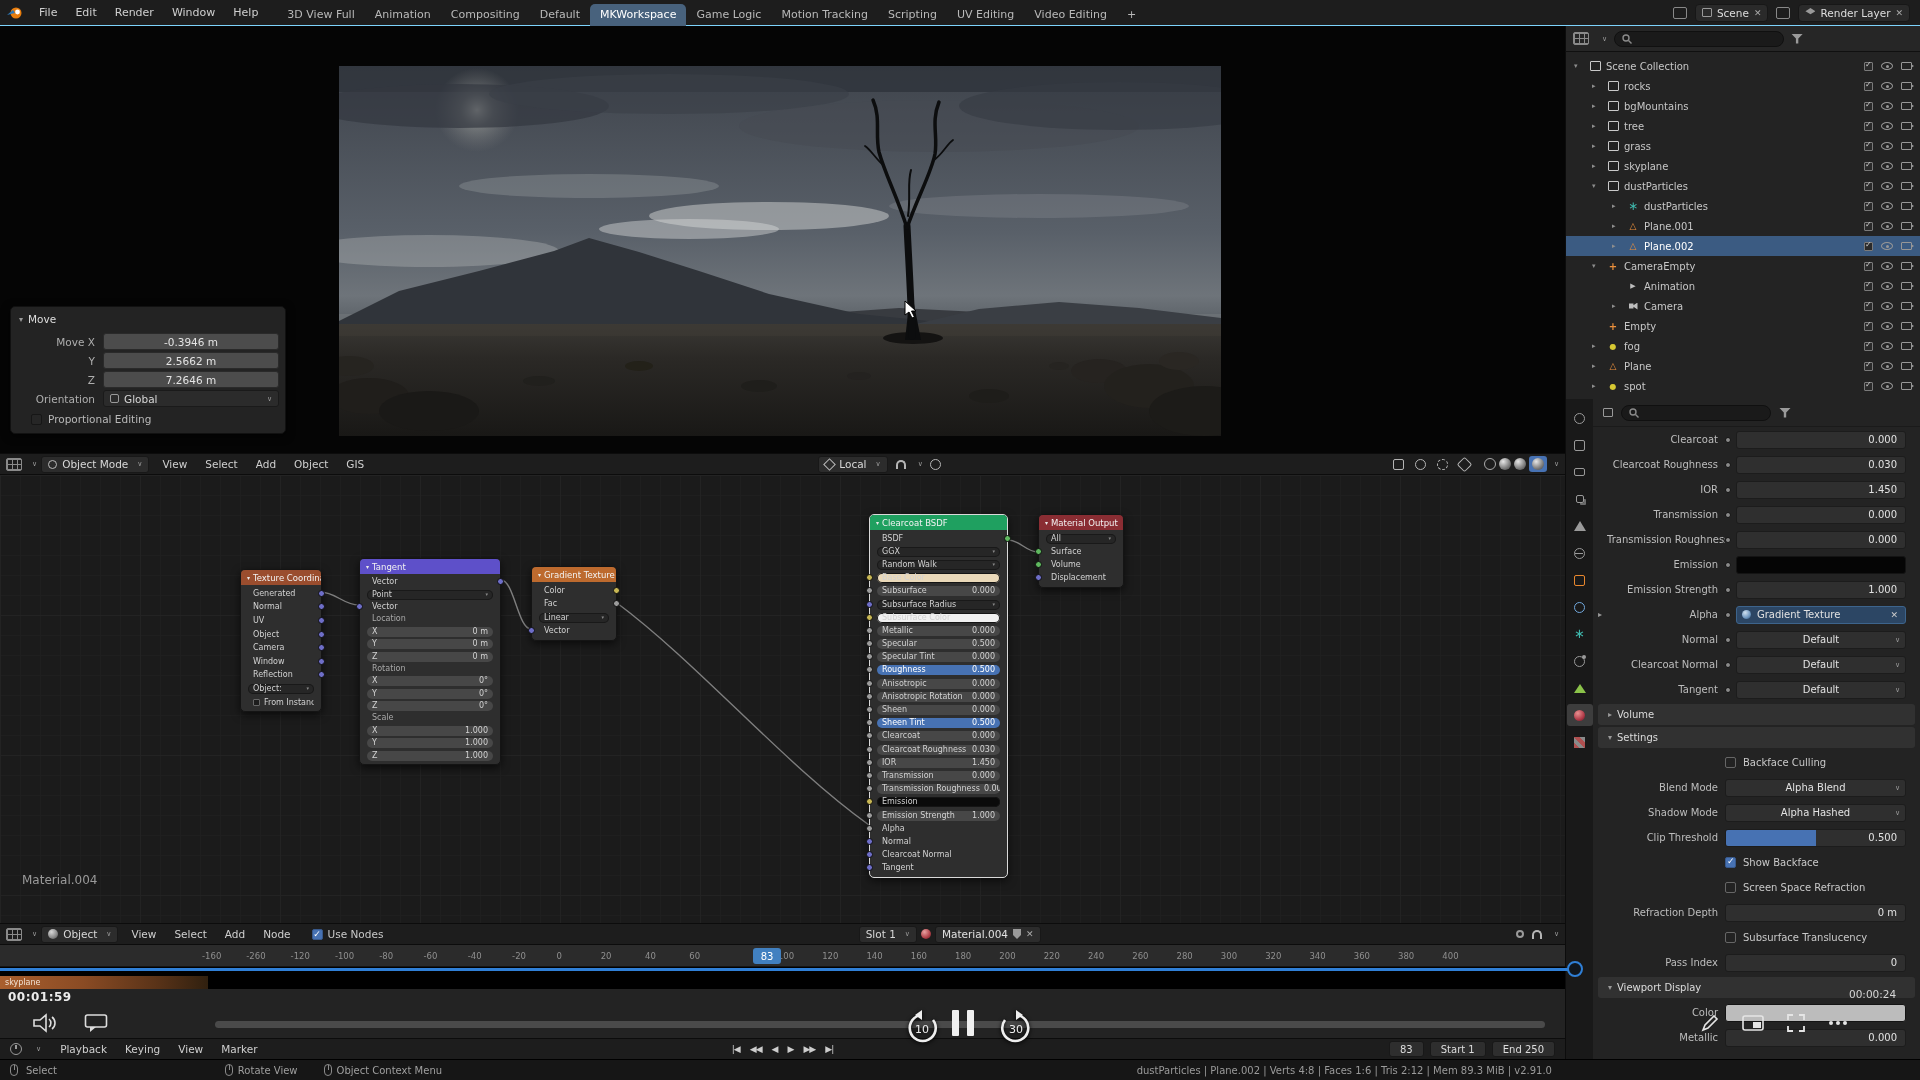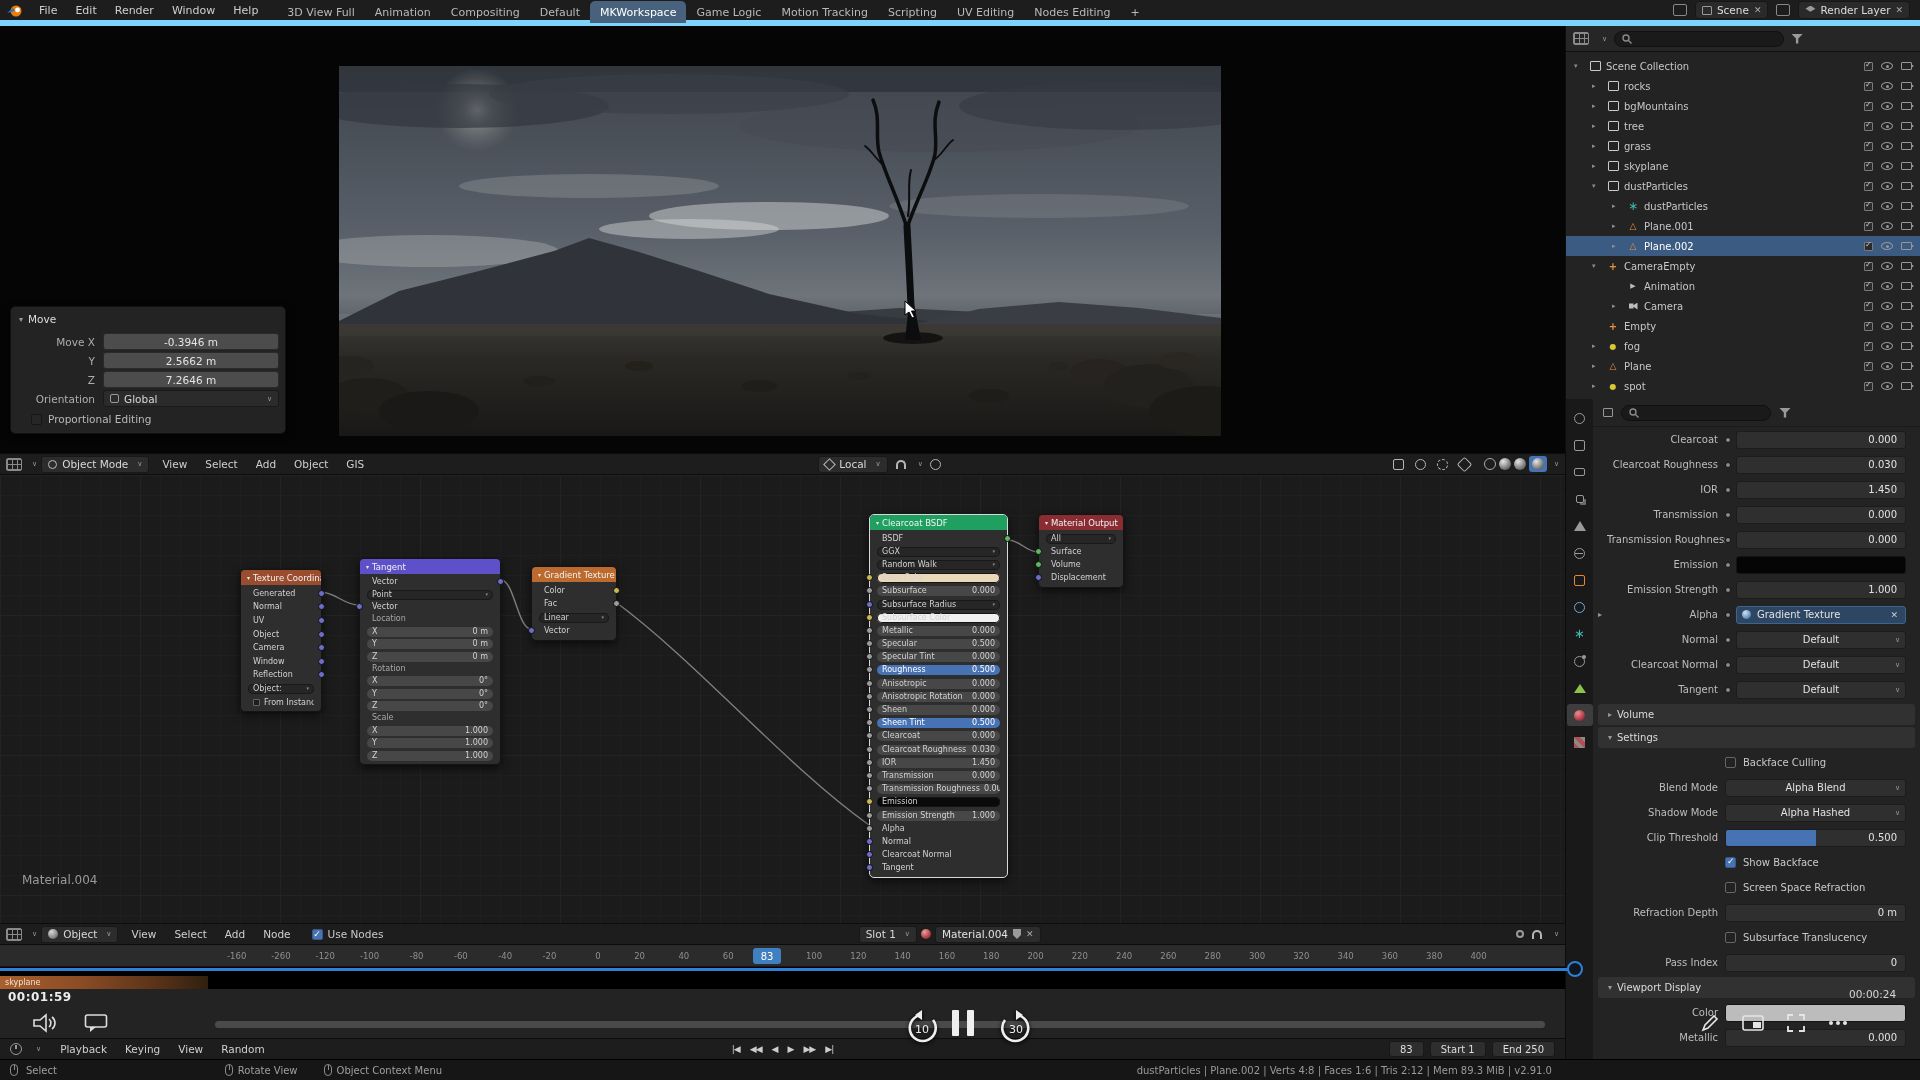--- a/index.html
+++ b/index.html
@@ -3,21 +3,21 @@
 <meta charset="utf-8">
 <style>
 *{box-sizing:border-box;margin:0;padding:0}
 html,body{width:1920px;height:1080px;background:#000;overflow:hidden;
   font-family:"DejaVu Sans",sans-serif;color:#c5c5c5}
 #root{position:relative;width:1920px;height:1080px}
 .chev{font-size:7px;color:#999;margin-left:4px}
 
 
 #topbar{position:absolute;left:0;top:0;width:1920px;height:26px;background:#1d1d1d;
-  border-bottom:6px solid #7dd3fc;display:flex;align-items:center;font-size:11px}
+  border-bottom:1px solid #7dd3fc;display:flex;align-items:center;font-size:11px}
 .tb-left{display:flex;align-items:center;padding-left:6px;gap:2px}
 .blender-logo{width:18px;height:13px;display:inline-block;margin-right:4px}
 .tb-menus{display:flex}
 .menu{padding:0 9px;color:#cfcfcf;cursor:default}
 .tb-tabs{display:flex;align-items:flex-end;height:26px;margin-left:10px}
 .tab{height:22px;display:flex;align-items:center;padding:0 10px;color:#b9b9b9;
   border-radius:5px 5px 0 0;font-size:11px}
 .tab.active{background:#48627d;color:#fff}
 .tb-right{margin-left:auto;display:flex;align-items:center;gap:8px;padding-right:10px}
 .pillbox{display:flex;align-items:center;background:#2a2a2a;border:1px solid #171717;
@@ -115,21 +115,21 @@
 .nrow.out .ns.r{display:block}
 .nrow.sv .ns{background:#6e6ec8}
 .nrow.sy .ns{background:#c8b754}
 .nrow.sg .ns{background:#5fb85f}
 #mat-label{position:absolute;left:22px;top:398px;font-size:12px;color:#9a9a9a}
 
 
 #ruler{position:absolute;left:0;top:945px;width:1565px;height:22px;background:#2b2b2b;
   border-bottom:1px solid #151515;display:flex;align-items:center;padding-left:202px;
   font-size:8.5px;color:#8f8f8f;overflow:hidden}
-.tick{width:44.3px;text-align:right;flex:none}
+.tick{width:44.3px;text-align:left;flex:none}
 #frame-badge{position:absolute;left:753px;top:948px;width:28px;height:16px;background:#4180c0;
   border-radius:3px;color:#fff;font-size:10px;display:flex;align-items:center;justify-content:center;z-index:5}
 #scrub-line{position:absolute;left:0;top:968px;width:1576px;height:3px;background:#2f7fd6;z-index:4}
 #scrub-handle{position:absolute;left:1567px;top:961px;width:16px;height:16px;border-radius:50%;
   border:2.5px solid #2f7fd6;background:#10161d;z-index:5}
 #summary-strip{position:absolute;left:0;top:976px;width:208px;height:13px;
   background:linear-gradient(90deg,#a95f2e,#8a4b24 40%,#5a3318 75%,#30200f);
   color:#f2e3d5;font-size:8px;display:flex;align-items:center;padding-left:5px;z-index:3}
 #dope{position:absolute;left:0;top:989px;width:1565px;height:49px;background:#232323}
 #cur-time{position:absolute;left:8px;top:990px;font-size:12px;font-weight:bold;color:#ececec;letter-spacing:.5px;z-index:6}
@@ -299,21 +299,21 @@
         <div class="tab">
           <span>Motion Tracking</span>
         </div>
         <div class="tab">
           <span>Scripting</span>
         </div>
         <div class="tab">
           <span>UV Editing</span>
         </div>
         <div class="tab">
-          <span>Nodes Editing</span>
+          <span>Video Editing</span>
         </div>
         <div class="tab">
           <span>+</span>
         </div>
       </div>
     <div class="tb-right">
       <span class="tbicon"></span>
       <div class="pillbox">
         <span class="pill-ic"></span>
         <span>Scene</span>
@@ -1273,21 +1273,21 @@
   </span>
 
   <div id="tl-footer">
     <span class="clock-ic"></span>
       <span class="chev">∨</span>
     <div class="hdr-menus">
 
     <span class="menu">Playback</span>
         <span class="menu">Keying</span>
         <span class="menu">View</span>
-        <span class="menu">Random</span>
+        <span class="menu">Marker</span>
       </div>
     <div id="transport">
 
     <span class="tbtn">|◀</span>
         <span class="tbtn">◀◀</span>
         <span class="tbtn">◀</span>
         <span class="tbtn">▶</span>
         <span class="tbtn">▶▶</span>
         <span class="tbtn">▶|</span>
       </div>

